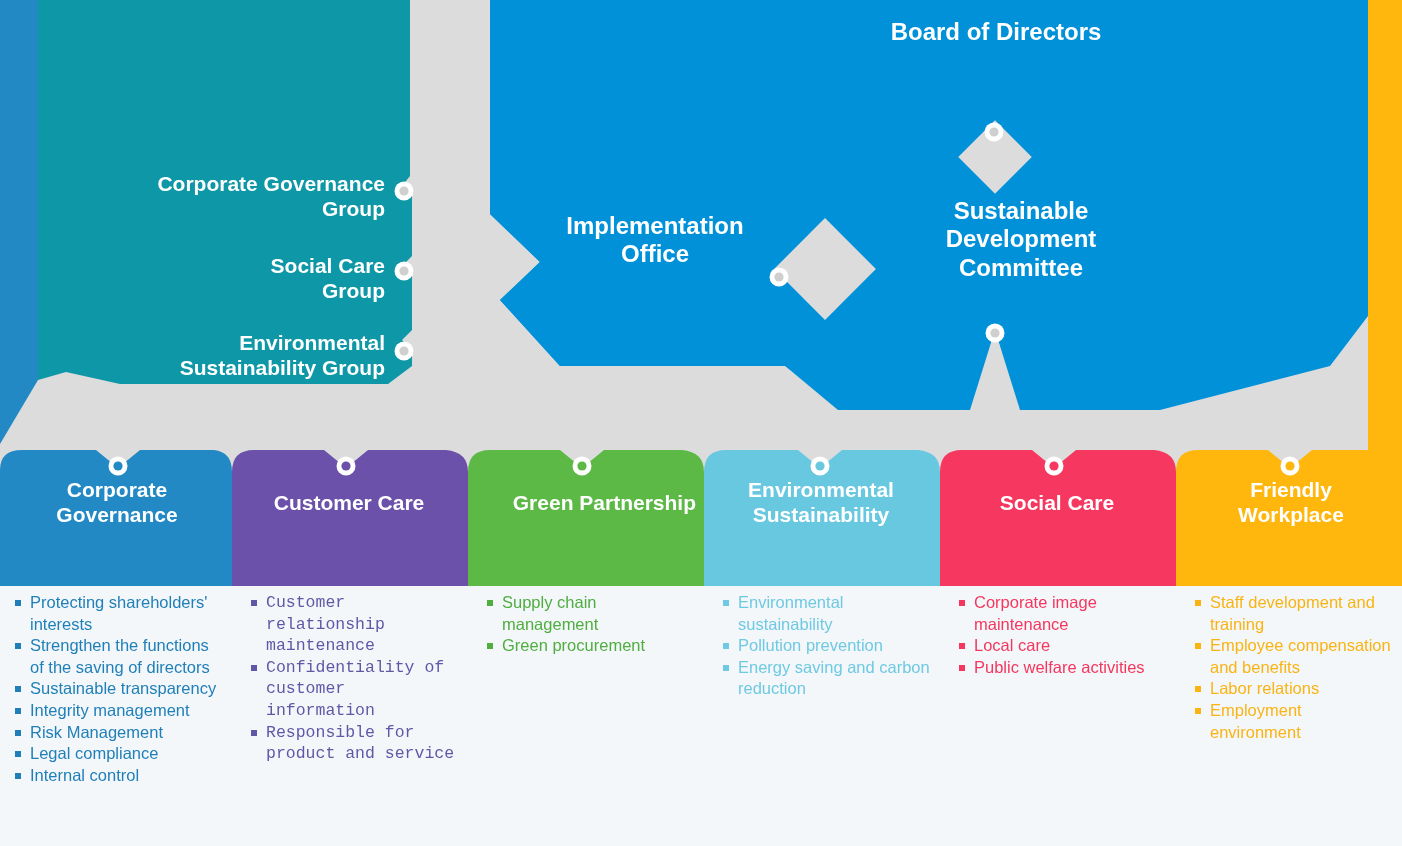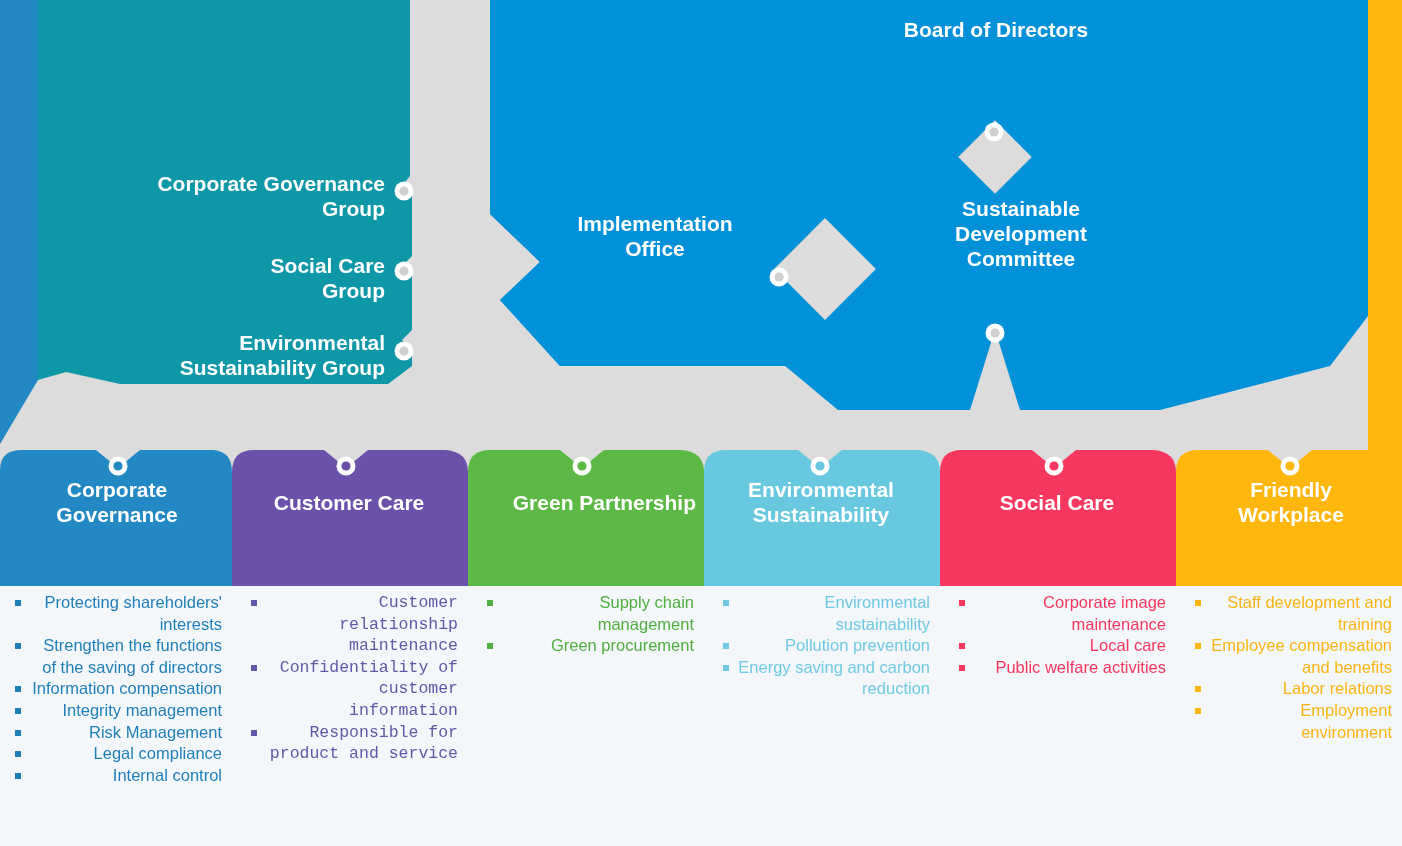--- a/index.html
+++ b/index.html
@@ -15,28 +15,27 @@
   .lbl {
     position:absolute;
     color:#ffffff;
     font-weight:bold;
     text-align:center;
     line-height:1.18;
     white-space:pre-line;
     pointer-events:none;
   }
   .lbl.grp   { font-size:21px; }
-  .lbl.top   { font-size:21px; }
+  .lbl.top   { font-size:24px; }
   .lbl.pil   { font-size:21px; }
 
   .col {
     position:absolute;
     top:592px;
     padding:0 10px 0 14px;
-    text-align:right;
   }
   .col ul { list-style:none; }
   .col li {
     position:relative;
     padding-left:16px;
     font-size:16.5px;
     line-height:1.31;
     margin-bottom:0px;
   }
   .col li::before {
@@ -176,21 +175,21 @@
   <div class="lbl pil" style="left:710px; top:478px; width:222px;">Environmental
 Sustainability</div>
   <div class="lbl pil" style="left:946px; top:491px; width:222px;">Social Care</div>
   <div class="lbl pil" style="left:1182px; top:478px; width:218px;">Friendly
 Workplace</div>
 
   <div class="col" style="left:0px; width:232px;">
     <ul style="color: rgb(31, 127, 184);">
         <li>Protecting shareholders' interests</li>
         <li>Strengthen the functions of the saving of directors</li>
-        <li>Information compensation</li>
+        <li>Sustainable transparency</li>
         <li>Integrity management</li>
         <li>Risk Management</li>
         <li>Legal compliance</li>
         <li>Internal control</li>
       </ul>
   </div>
   <div class="col" style="left:236px; width:232px;font-family:Liberation Mono, monospace;">
     <ul style="color: rgb(98, 87, 166);">
         <li>Customer relationship maintenance</li>
         <li>Confidentiality of customer information</li>

